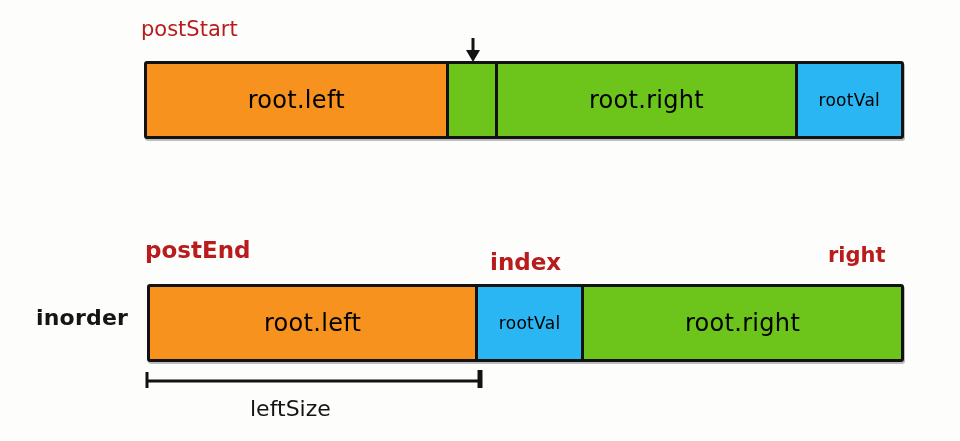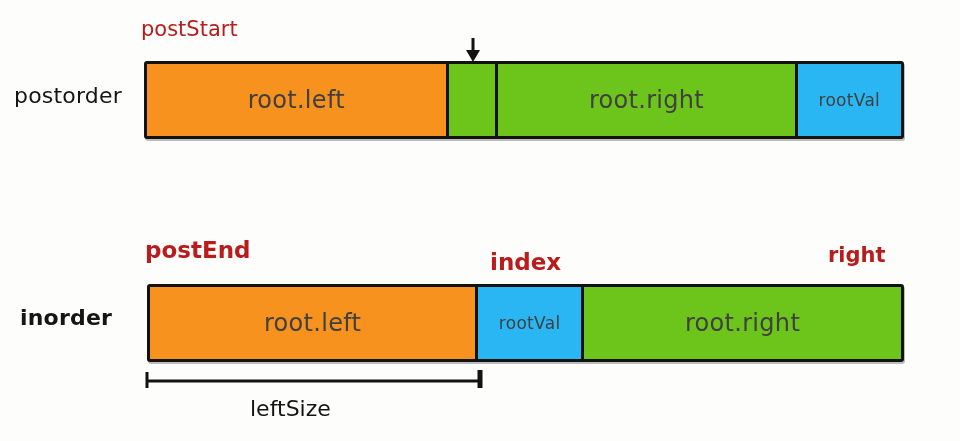--- a/index.html
+++ b/index.html
@@ -24,21 +24,21 @@
     color: #151515;
     white-space: nowrap;
   }
   #postorder-row-label {
     left: 14px;
     top: 83px;
     font-size: 22px;
     letter-spacing: 0.2px;
   }
   #inorder-row-label {
-    left: 20px;
+    left: 36px;
     top: 305px;
     font-size: 22px;
     font-weight: bold;
     letter-spacing: 0.2px;
   }
 
   
   .bar {
     position: absolute;
     display: flex;
@@ -52,21 +52,21 @@
     box-sizing: border-box;
     display: flex;
     align-items: center;
     justify-content: center;
     border-right: 3px solid #121212;
     overflow: hidden;
   }
   .seg:last-child { border-right: none; }
   .seg-text {
     font-family: "DejaVu Sans", sans-serif;
-    color: #404040;
+    color: #000000;
     white-space: nowrap;
     letter-spacing: 0.3px;
   }
   .t-big   { font-size: 24px; }
   .t-small { font-size: 17px; }
 
   #postorder-bar { left: 144px; top: 61px; width: 760px; height: 78px; }
   #inorder-bar   { left: 147px; top: 284px; width: 757px; height: 78px; }
 
   
@@ -111,21 +111,20 @@
     white-space: nowrap;
     font-family: "DejaVu Sans", sans-serif;
     color: #141414;
   }
 </style>
 </head>
 <body>
 
 <div id="stage">
 
-  <div class="row-label" id="postorder-row-label">postorder</div>
 
   <div class="marker-label m-plain" id="label-post-start">postStart</div>
 
 
 
   <svg id="post-mid-arrow" viewBox="0 0 22 24">
     <line x1="11" y1="0" x2="11" y2="19" stroke="#121212" stroke-width="3"></line>
     <polygon points="11,24 4,12 18,12" fill="#121212"></polygon>
   </svg>
 

